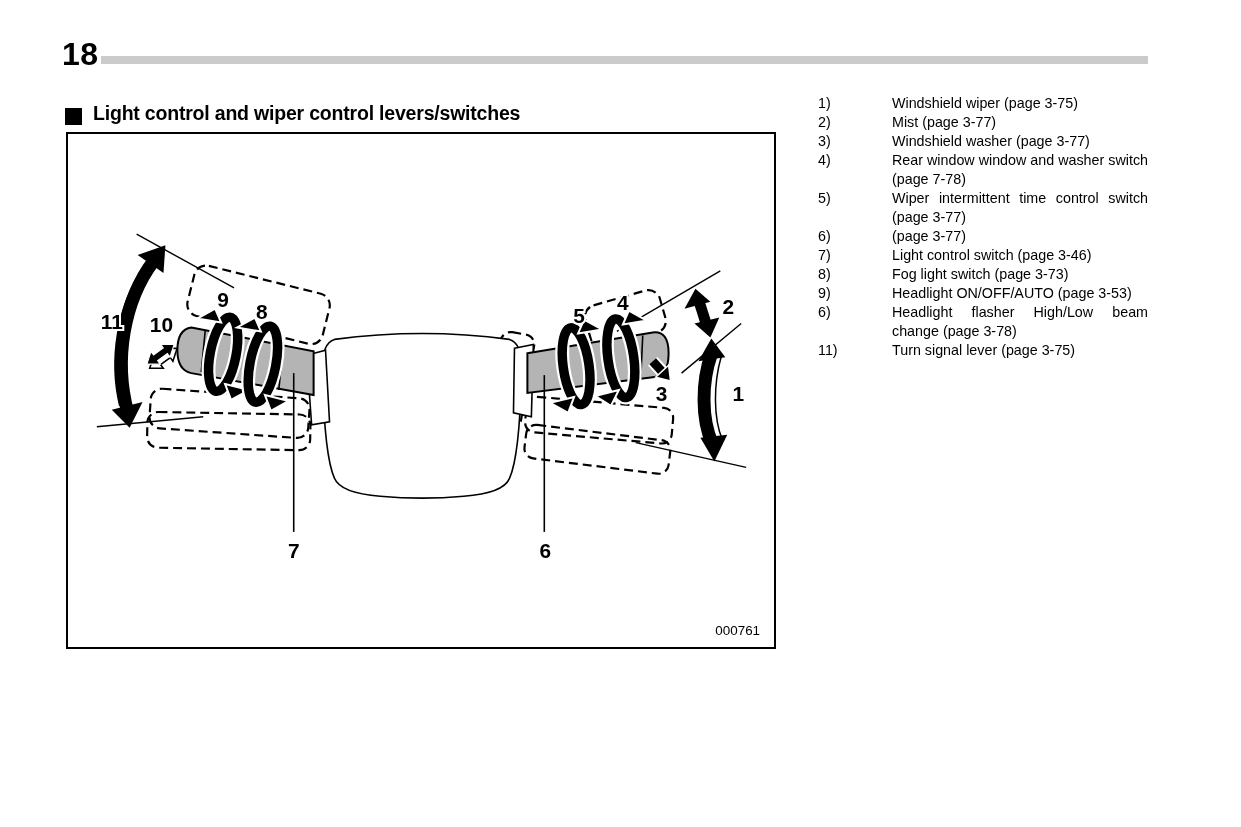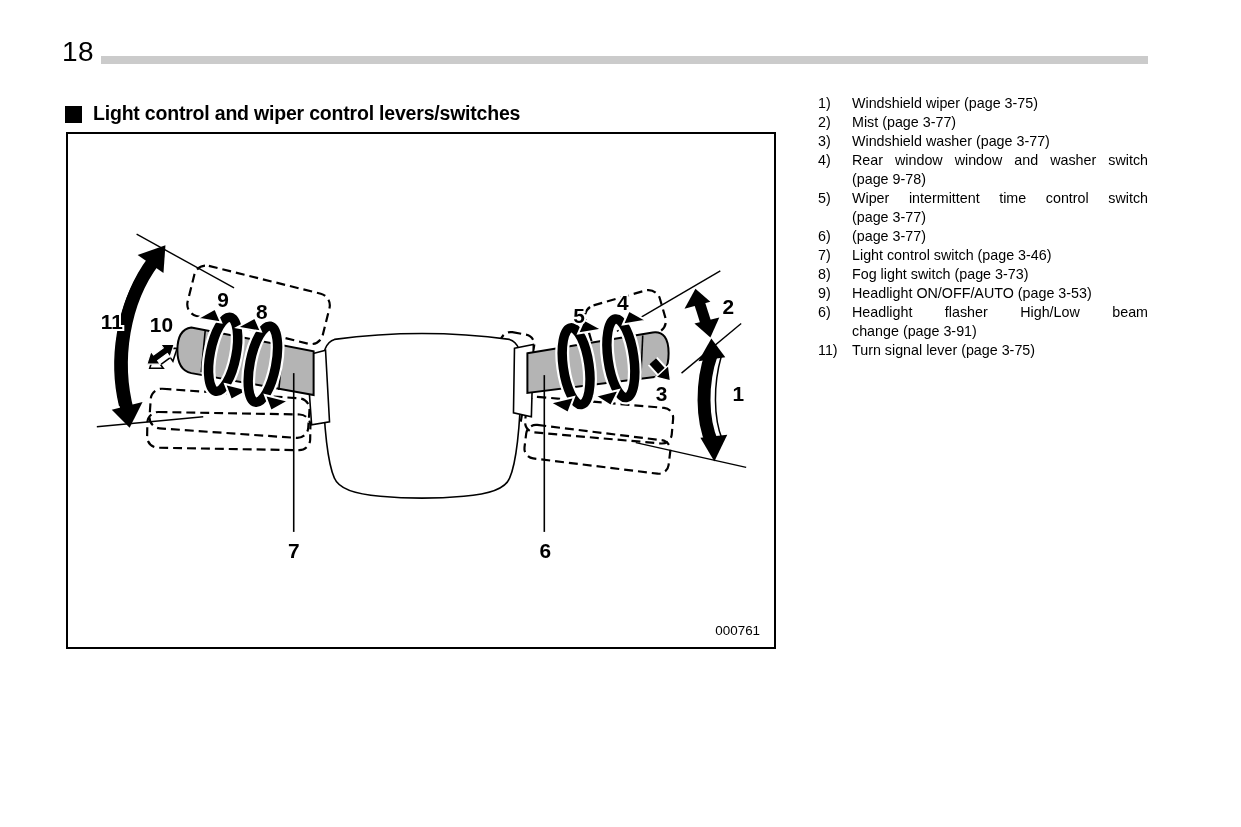--- a/index.html
+++ b/index.html
@@ -11,29 +11,29 @@
   html,body{margin:0;padding:0;}
   body{
     width:1241px;height:827px;position:relative;
     background:var(--paper);
     font-family:"Liberation Sans", sans-serif;
     color:var(--ink);
     overflow:hidden;
   }
   .page-number{
     position:absolute;left:62px;top:36px;
-    font-size:28px;font-weight:normal;letter-spacing:0.5px;
+    font-size:32px;font-weight:bold;letter-spacing:0.5px;
   }
   .header-rule{
     position:absolute;left:101px;top:56px;width:1047px;height:8px;
     background:var(--rule-gray);
   }
   .section-title{
     position:absolute;left:65px;top:102px;
-    display:flex;align-items:center;gap:11px;
+    display:flex;align-items:flex-end;gap:11px;
   }
   .bullet-square{
     width:17px;height:17px;background:var(--ink);flex:0 0 auto;margin-top:1px;
   }
   .section-title-text{
     font-size:19.5px;font-weight:bold;white-space:nowrap;letter-spacing:-0.2px;
   }
   .figure-panel{
     position:absolute;left:66px;top:132px;width:710px;height:517px;
     border:2px solid var(--ink);box-sizing:border-box;background:var(--paper);
@@ -46,21 +46,21 @@
   }
   .figid{
     font-family:"Liberation Sans",sans-serif;font-size:13.5px;
     fill:var(--ink);text-anchor:end;stroke:none;
   }
   .legend{
     position:absolute;left:818px;top:94px;width:330px;
     font-size:14.3px;line-height:19px;
   }
   .legend-item{display:grid;grid-template-columns:34px 296px;}
-  .lline{min-height:19px;}
+  .lline{min-height:19px;margin-left:40px;}
   .jline{text-align:justify;text-align-last:justify;}
 </style>
 </head>
 <body>
 
 <div class="page-number">18</div>
 <div class="header-rule"></div>
 
 <div class="section-title">
   <span class="bullet-square"></span>
@@ -206,21 +206,21 @@
   <div class="legend-item">
     <div class="lnum">3)</div>
     <div class="ltext">
         <div class="lline">Windshield washer (page 3-77)</div>
       </div>
   </div>
   <div class="legend-item">
     <div class="lnum">4)</div>
     <div class="ltext">
       <div class="lline jline">Rear window window and washer switch</div>
-      <div class="lline">(page 9-78)</div>
+      <div class="lline">(page 7-78)</div>
     </div>
   </div>
   <div class="legend-item">
     <div class="lnum">5)</div>
     <div class="ltext">
       <div class="lline jline">Wiper intermittent time control switch</div>
       <div class="lline">(page 3-77)</div>
     </div>
   </div>
   <div class="legend-item">
@@ -244,21 +244,21 @@
   <div class="legend-item">
     <div class="lnum">9)</div>
     <div class="ltext">
         <div class="lline">Headlight ON/OFF/AUTO (page 3-53)</div>
       </div>
   </div>
   <div class="legend-item">
     <div class="lnum">6)</div>
     <div class="ltext">
       <div class="lline jline">Headlight flasher High/Low beam</div>
-      <div class="lline">change (page 3-91)</div>
+      <div class="lline">change (page 3-78)</div>
     </div>
   </div>
   <div class="legend-item">
     <div class="lnum">11)</div>
     <div class="ltext">
         <div class="lline">Turn signal lever (page 3-75)</div>
       </div>
   </div>
 </div>
 

